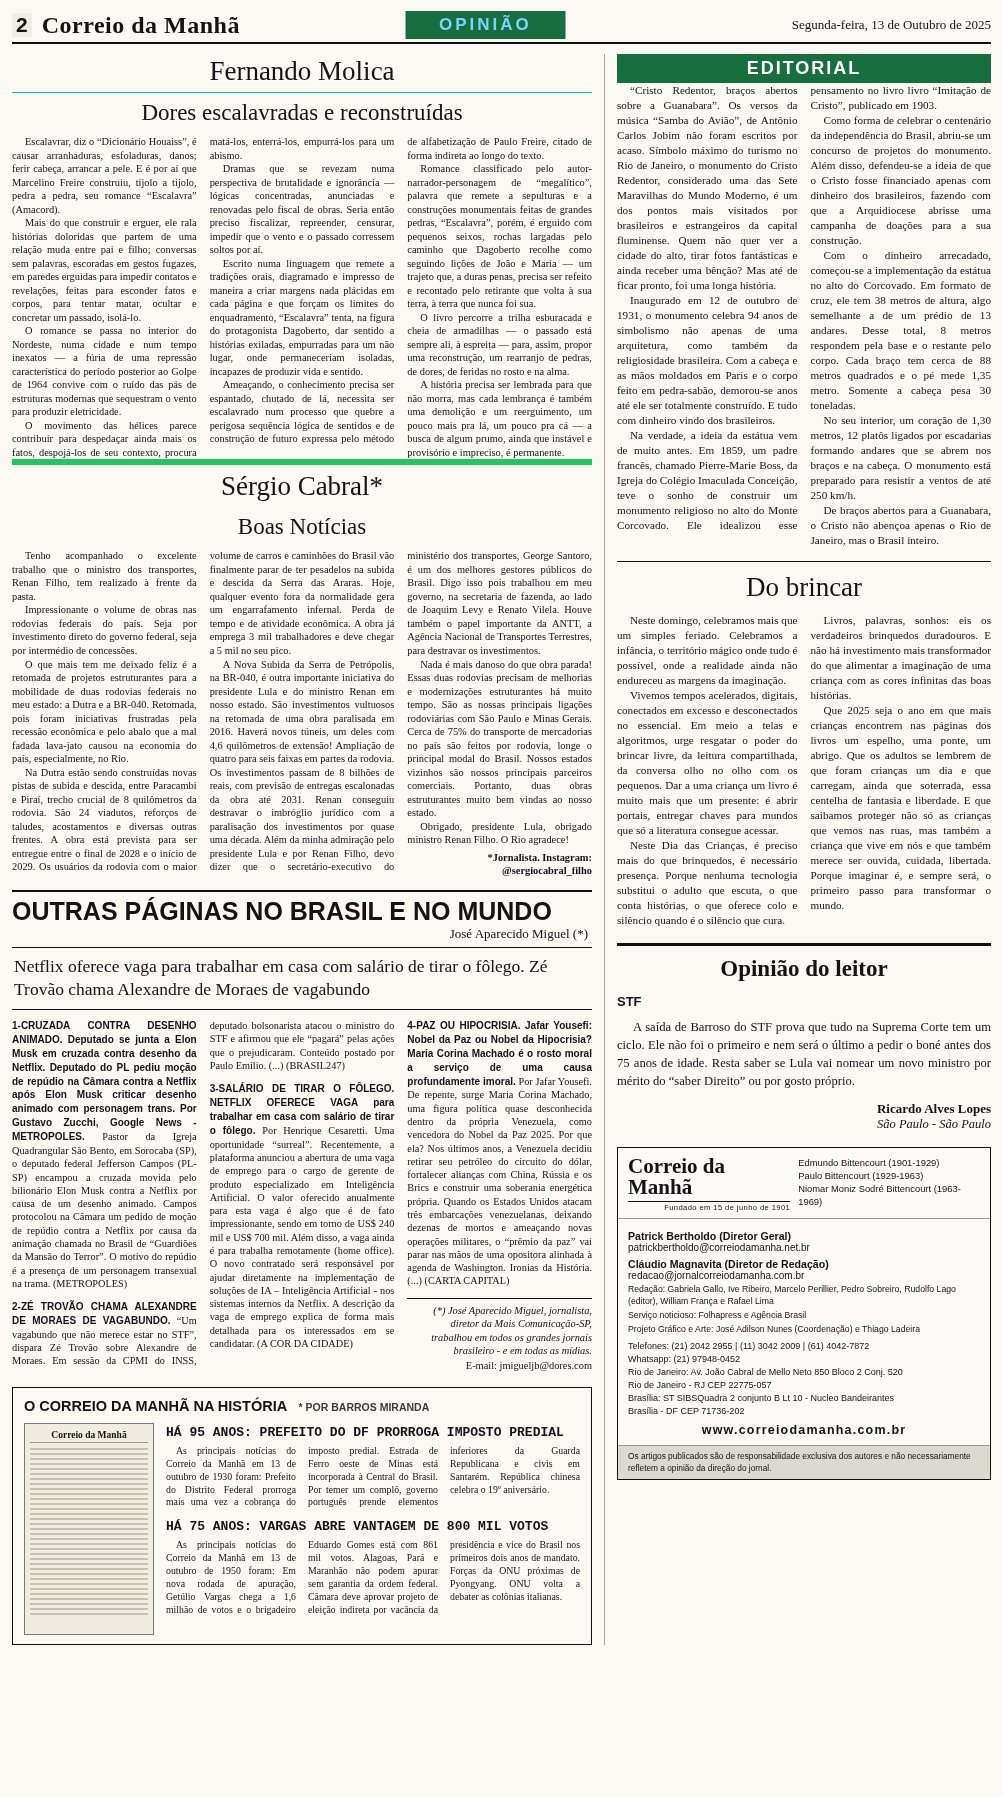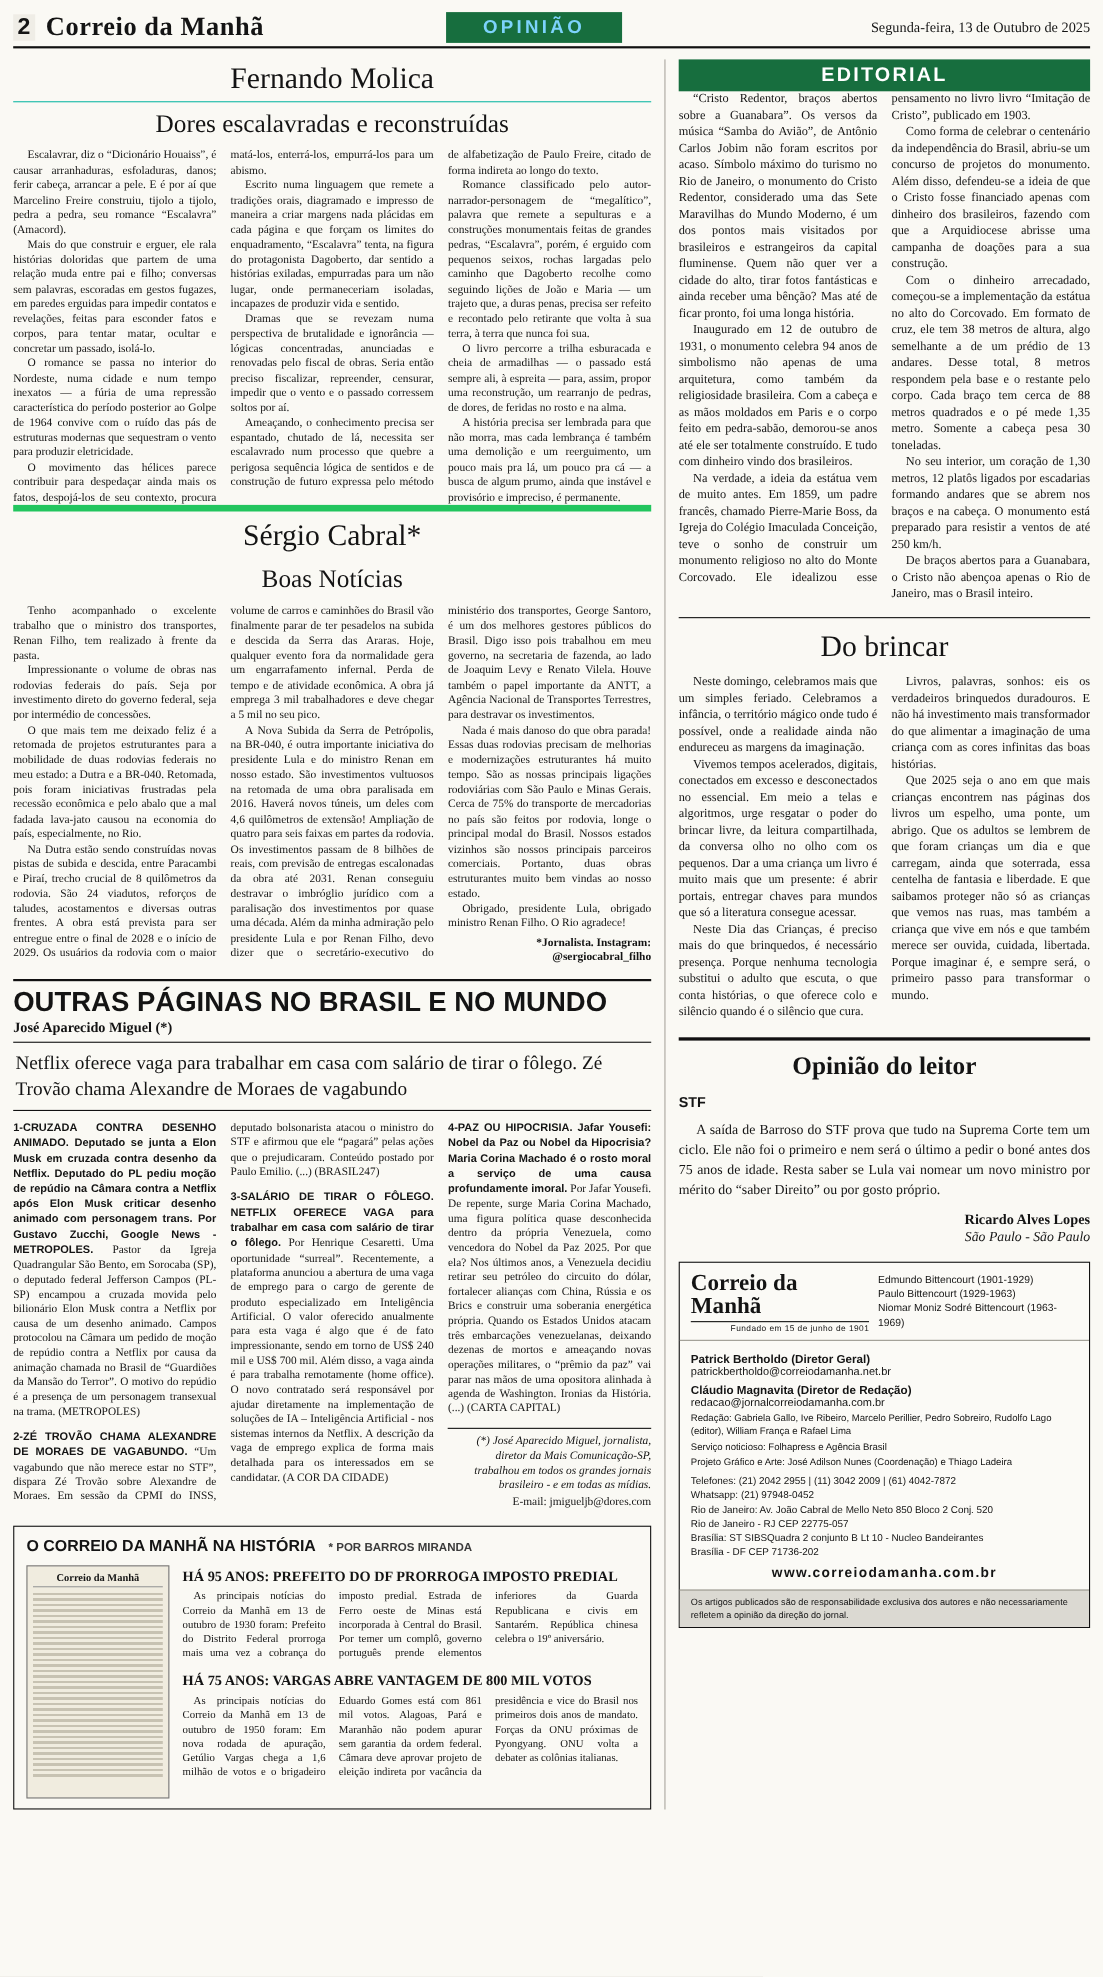--- a/index.html
+++ b/index.html
@@ -26,21 +26,21 @@
   .cols3 { column-count:3; column-gap:13px; font-size:10.4px; line-height:1.3; text-align:justify; }
   .cols2 { column-count:2; column-gap:13px; font-size:11.2px; line-height:1.34; text-align:justify; }
   .cols3 p, .cols2 p { text-indent:13px; margin:0; }
   .cab-sign { font-weight:bold; text-align:right; text-indent:0 !important; margin-top:4px !important; }
 
   .article-sep { border-top:6px solid #22c55e; margin-top:0; padding-top:4px; }
 
   
   .outras { margin-top:12px; border-top:2px solid #111; padding-top:5px; }
   .outras-title { font-family:"Liberation Sans",sans-serif; font-weight:bold; font-size:25px; }
-  .outras-byline { font-weight:bold; font-size:13px; margin:0 4px 5px 0; }
+  .outras-byline { text-align:right; font-weight:normal; font-size:13px; margin:0 4px 5px 0; }
   .outras-headline { border-top:1.5px solid #111; border-bottom:1.5px solid #111; font-size:17.5px; line-height:1.35; padding:7px 2px; margin-bottom:9px; }
   .outras-cols { column-count:3; column-gap:13px; font-size:10.3px; line-height:1.29; text-align:justify; }
   .outras-item { margin:0 0 10px; }
   .item-head { font-weight:bold; font-family:"Liberation Sans",sans-serif; font-size:10px; }
   .outras-foot { border-top:1px solid #111; margin-top:6px; padding-top:5px; font-size:10.4px; font-style:italic; text-align:right; break-inside:avoid; }
   .outras-foot .mail { font-style:normal; display:block; margin-top:2px; }
 
   
   .edit-badge { background:var(--green); color:#fff; text-align:center; font-family:"Liberation Sans",sans-serif;
     font-weight:bold; font-size:18px; letter-spacing:2px; padding:4px 0; }
@@ -75,21 +75,21 @@
   
   .historia { border:1.5px solid #111; margin-top:14px; padding:9px 11px; }
   .historia-head { font-family:"Liberation Sans",sans-serif; margin-bottom:8px; }
   .historia-title { font-weight:bold; font-size:14.5px; display:inline; }
   .historia-byline { font-weight:bold; font-size:10.5px; color:#3c3c3c; display:inline; margin-left:7px; }
   .historia-flex { display:flex; gap:12px; }
   .old-paper { width:130px; min-width:130px; height:212px; border:1px solid #777; background:#f0ecdf; padding:6px 5px; }
   .op-masthead { font-family:"Liberation Serif",serif; font-weight:bold; font-size:9.5px; text-align:center; border-bottom:1px solid #999; padding-bottom:2px; }
   .op-bars { margin-top:5px; height:168px; background:repeating-linear-gradient(#c7c2b2 0 2px, transparent 2px 5px); }
   .historia-items { flex:1; }
-  .hist-heading { font-family:Liberation Serif, serif; font-weight:bold; font-size:13px; margin:2px 0 5px; }
+  .hist-heading { font-family:Liberation Mono, monospace; font-weight:bold; font-size:13px; margin:2px 0 5px; }
   .hist-text { column-count:3; column-gap:12px; font-size:9.8px; line-height:1.32; text-align:justify; }
   .hist-text p { text-indent:10px; margin:0; }
   .hist-item + .hist-item { margin-top:10px; }
 </style>
 </head>
 <body>
 
 <div class="page">
 
   <header class="topbar">
@@ -104,22 +104,22 @@
     <div class="col-left">
 
       <article>
         <h2 class="author-line">Fernando Molica</h2>
         <h1 class="art-title">Dores escalavradas e reconstruídas</h1>
         <div class="cols3">
           <p>Escalavrar, diz o “Dicionário Houaiss”, é causar arranhaduras, esfoladuras, danos; ferir cabeça, arrancar a pele. E é por aí que Marcelino Freire construiu, tijolo a tijolo, pedra a pedra, seu romance “Escalavra” (Amacord).</p>
           <p>Mais do que construir e erguer, ele rala histórias doloridas que partem de uma relação muda entre pai e filho; conversas sem palavras, escoradas em gestos fugazes, em paredes erguidas para impedir contatos e revelações, feitas para esconder fatos e corpos, para tentar matar, ocultar e concretar um passado, isolá-lo.</p>
           <p>O romance se passa no interior do Nordeste, numa cidade e num tempo inexatos — a fúria de uma repressão característica do período posterior ao Golpe de 1964 convive com o ruído das pás de estruturas modernas que sequestram o vento para produzir eletricidade.</p>
           <p>O movimento das hélices parece contribuir para despedaçar ainda mais os fatos, despojá-los de seu contexto, procura matá-los, enterrá-los, empurrá-los para um abismo.</p>
+          <p>Dramas que se revezam numa perspectiva de brutalidade e ignorância — lógicas concentradas, anunciadas e renovadas pelo fiscal de obras. Seria então preciso fiscalizar, repreender, censurar, impedir que o vento e o passado corressem soltos por aí.</p>
           <p>Escrito numa linguagem que remete a tradições orais, diagramado e impresso de maneira a criar margens nada plácidas em cada página e que forçam os limites do enquadramento, “Escalavra” tenta, na figura do protagonista Dagoberto, dar sentido a histórias exiladas, empurradas para um não lugar, onde permaneceriam isoladas, incapazes de produzir vida e sentido.</p>
-          <p>Dramas que se revezam numa perspectiva de brutalidade e ignorância — lógicas concentradas, anunciadas e renovadas pelo fiscal de obras. Seria então preciso fiscalizar, repreender, censurar, impedir que o vento e o passado corressem soltos por aí.</p>
           <p>Ameaçando, o conhecimento precisa ser espantado, chutado de lá, necessita ser escalavrado num processo que quebre a perigosa sequência lógica de sentidos e de construção de futuro expressa pelo método de alfabetização de Paulo Freire, citado de forma indireta ao longo do texto.</p>
           <p>Romance classificado pelo autor-narrador-personagem de “megalítico”, palavra que remete a sepulturas e a construções monumentais feitas de grandes pedras, “Escalavra”, porém, é erguido com pequenos seixos, rochas largadas pelo caminho que Dagoberto recolhe como seguindo lições de João e Maria — um trajeto que, a duras penas, precisa ser refeito e recontado pelo retirante que volta à sua terra, à terra que nunca foi sua.</p>
           <p>O livro percorre a trilha esburacada e cheia de armadilhas — o passado está sempre ali, à espreita — para, assim, propor uma reconstrução, um rearranjo de pedras, de dores, de feridas no rosto e na alma.</p>
           <p>A história precisa ser lembrada para que não morra, mas cada lembrança é também uma demolição e um reerguimento, um pouco mais pra lá, um pouco pra cá — a busca de algum prumo, ainda que instável e provisório e impreciso, é permanente.</p>
         </div>
       </article>
 
       <article class="article-sep">
         <h2 class="author-line" style="border-bottom:none;">Sérgio Cabral*</h2>
         <h1 class="art-title">Boas Notícias</h1>

